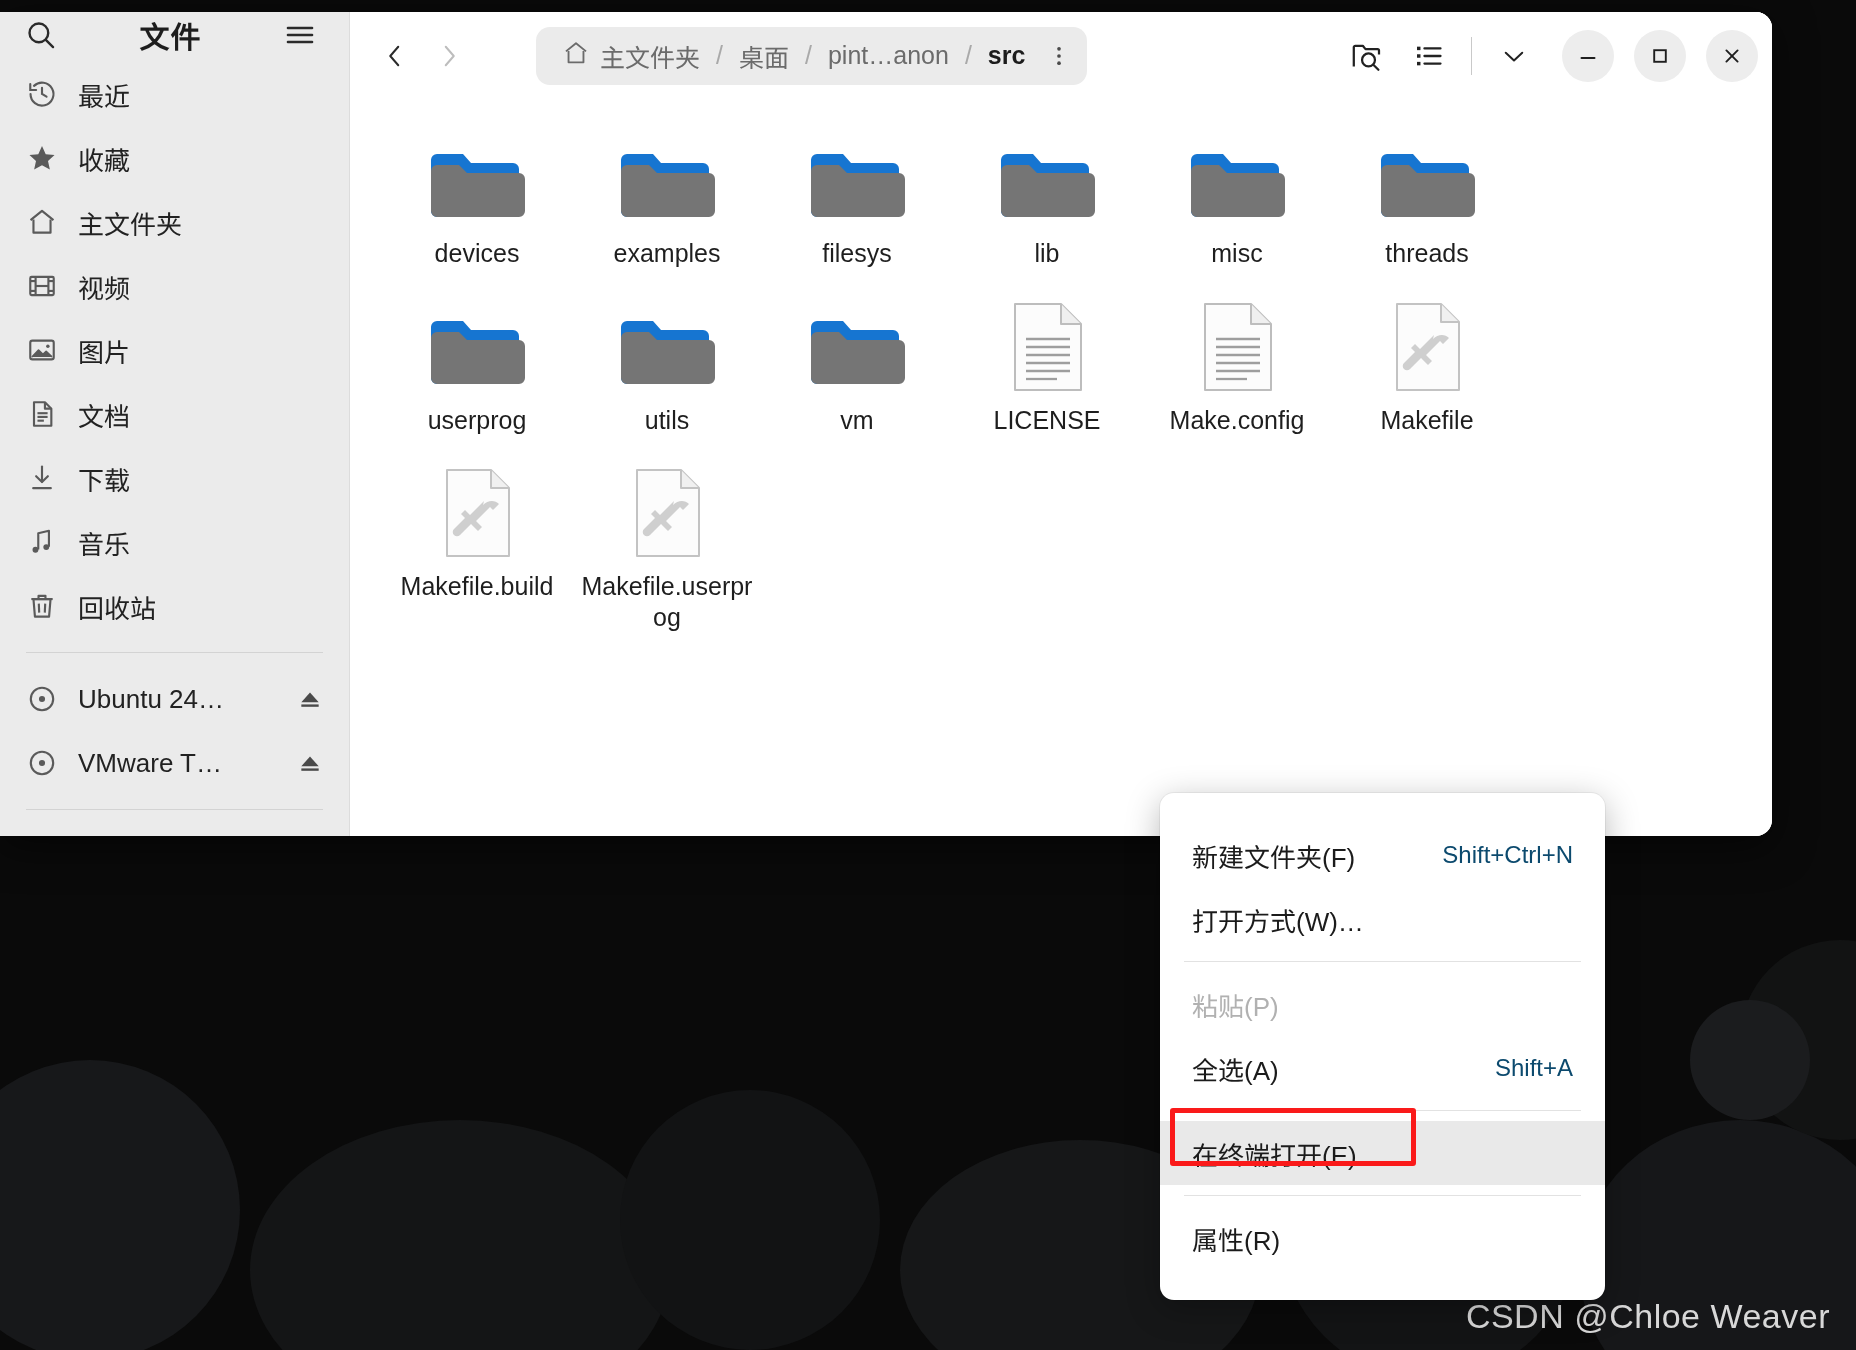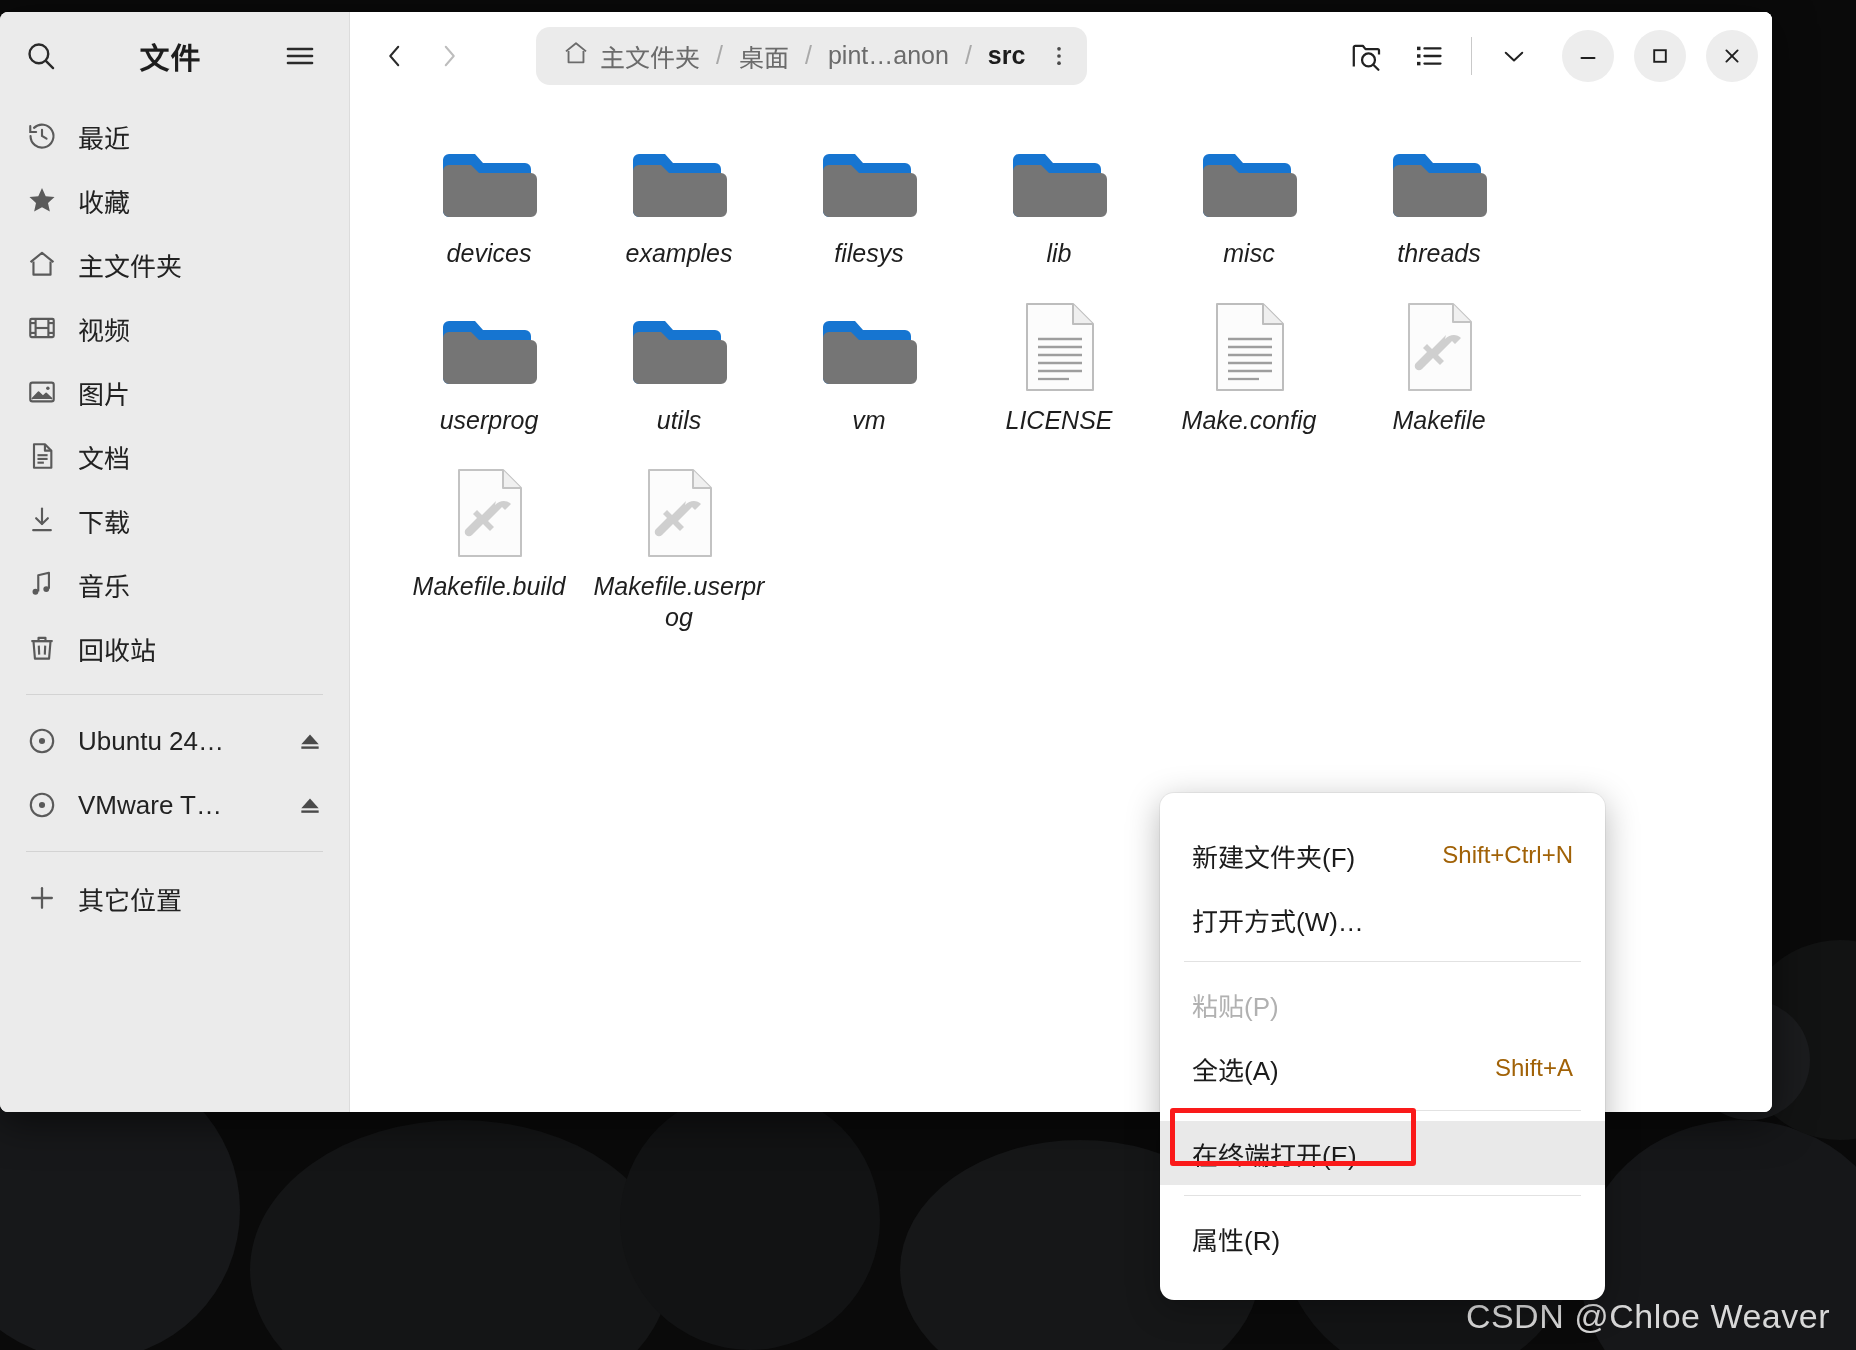--- a/index.html
+++ b/index.html
@@ -58,28 +58,27 @@
     user-select: none;
     text-align: center;
   }
 
   
   #file-window {
     position: absolute;
     left: 0;
     top: 12px;
     width: 1772px;
-    height: 1100px;
+    height: 824px;
     background: #ffffff;
     border-top-right-radius: 16px;
     border-bottom-right-radius: 16px;
     box-shadow: 0 10px 40px rgba(0,0,0,0.55);
     display: flex;
     overflow: hidden;
-    border-radius: 8px;
   }
 
   
   #sidebar {
     width: 349px;
     flex: 0 0 349px;
     background: #ebebeb;
     border-right: 1px solid #dcdcdc;
     display: flex;
     flex-direction: column;
@@ -256,25 +255,24 @@
     align-items: center;
     justify-content: center;
     cursor: pointer;
     color: #1f1f1f;
     margin-left: 14px;
   }
 
   
   #file-area {
     flex: 1;
-    padding: 28px 44px;
+    padding: 28px 32px;
     box-sizing: border-box;
     overflow: hidden;
     position: relative;
-    font-style: italic;
   }
   #file-grid {
     display: grid;
     grid-template-columns: repeat(6, 190px);
     gap: 14px 0;
     justify-content: start;
     column-gap: 0;
   }
   .file-cell {
     width: 190px;
@@ -326,21 +324,21 @@
     cursor: pointer;
     box-sizing: border-box;
   }
   .cm-item.disabled { color: #b1b1b1; cursor: default; }
   .cm-item.highlight {
     background: #e9e9e9;
   }
   .cm-accel {
     margin-left: auto;
     font-size: 24px;
-    color: #a16207;
+    color: #0c4a6e;
     padding-left: 24px;
   }
   .cm-sep {
     height: 1px;
     background: #e2e2e2;
     margin: 10px 24px;
   }
   #highlight-box {
     position: absolute;
     left: 1170px;

